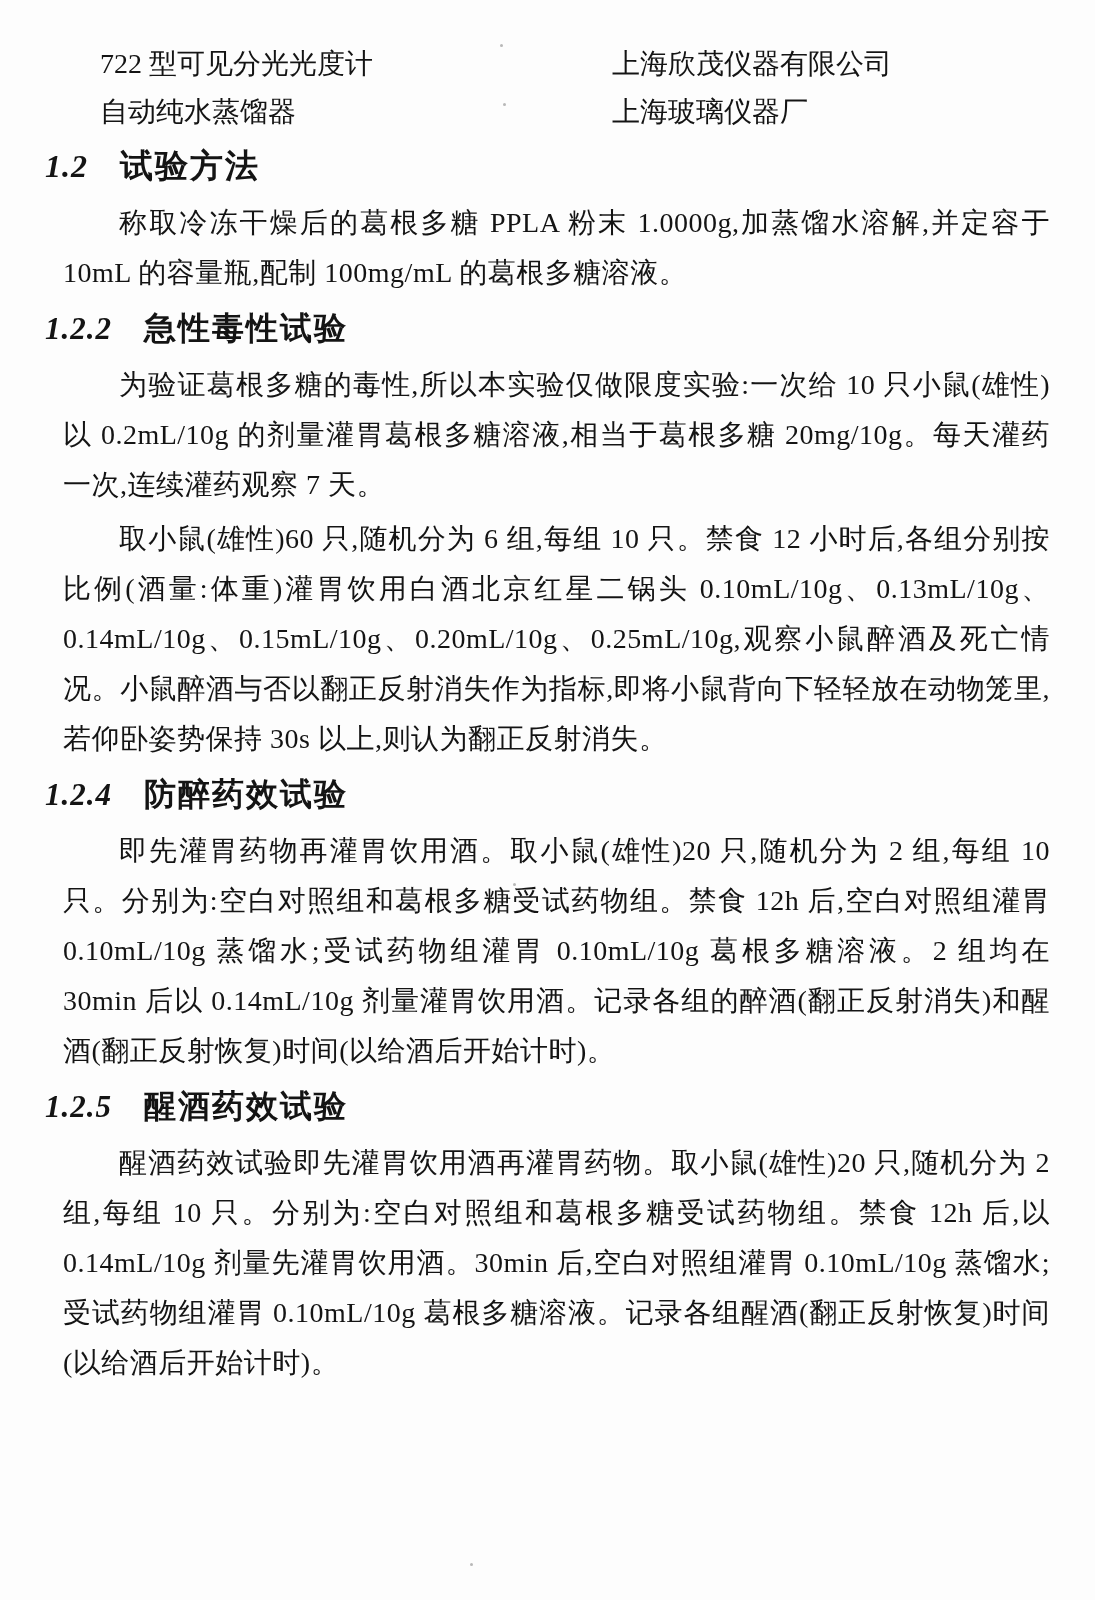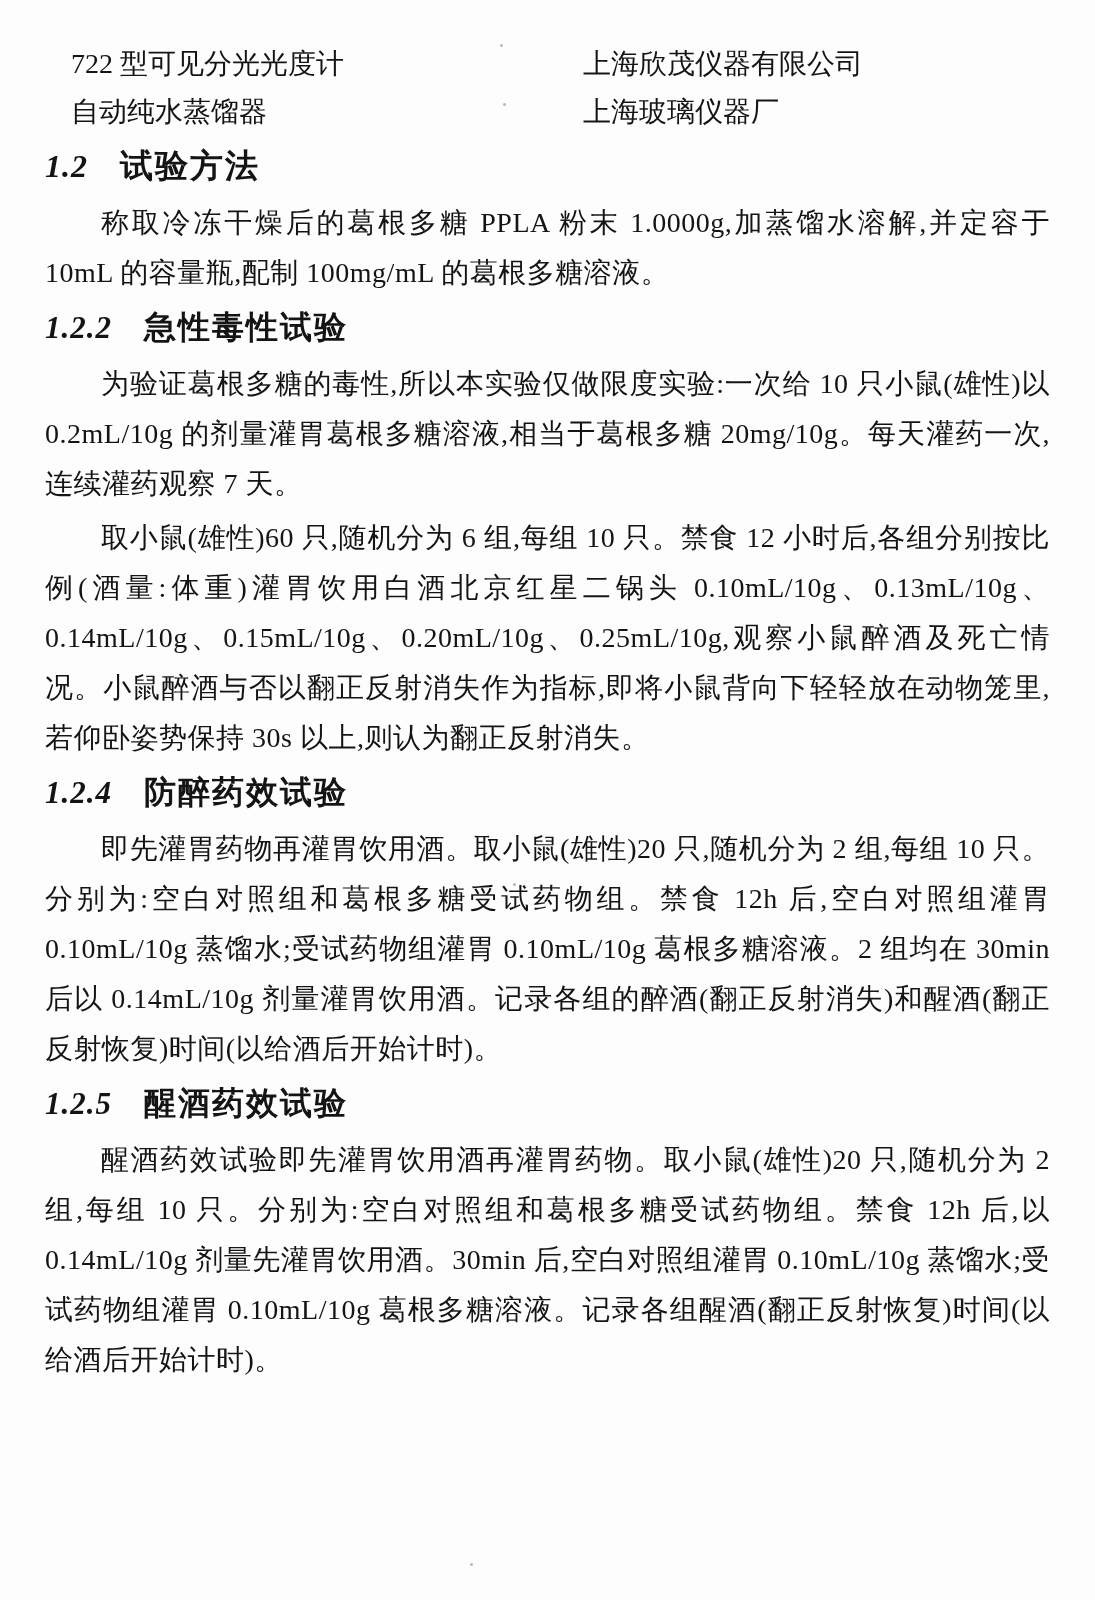--- a/index.html
+++ b/index.html
@@ -14,50 +14,50 @@
     font-family:"Liberation Serif","DejaVu Serif",serif;
     overflow:hidden;
   }
   .equip-row{
     display:flex;
     font-size:28px;
     line-height:48px;
     white-space:nowrap;
   }
   .equip-name{
-    margin-left:26px;
+    margin-left:55px;
     width:512px;
   }
   .sec-heading{
     font-weight:bold;
     line-height:44px;
     margin:8px 0 0 0;
     white-space:nowrap;
   }
   .sec-heading .sec-num{
     font-family:"Liberation Serif","DejaVu Serif",serif;
     font-size:31px;
     letter-spacing:1px;
     margin-right:32px;
     font-style:italic;
   }
   .sec-heading .sec-title{
-    font-family:Liberation Mono, monospace;
+    font-family:Liberation Serif, serif;
     font-size:32px;
     letter-spacing:2px;
     text-align:center;
   }
   .sec-heading.level1 .sec-num{font-size:32px;}
   .sec-heading.level1 .sec-title{font-size:33px;}
   .body-par{
     font-size:28px;
     line-height:50px;
     text-align:justify;
     text-indent:2em;
-    margin:4px 0 0 0;
+    margin:4px 0 0 18px;
     letter-spacing:0.5px;
   }
   .speck{
     position:absolute;
     background:#8a8a8a;
     border-radius:50%;
     width:3px;height:3px;
     opacity:.6;
   }
 </style>

